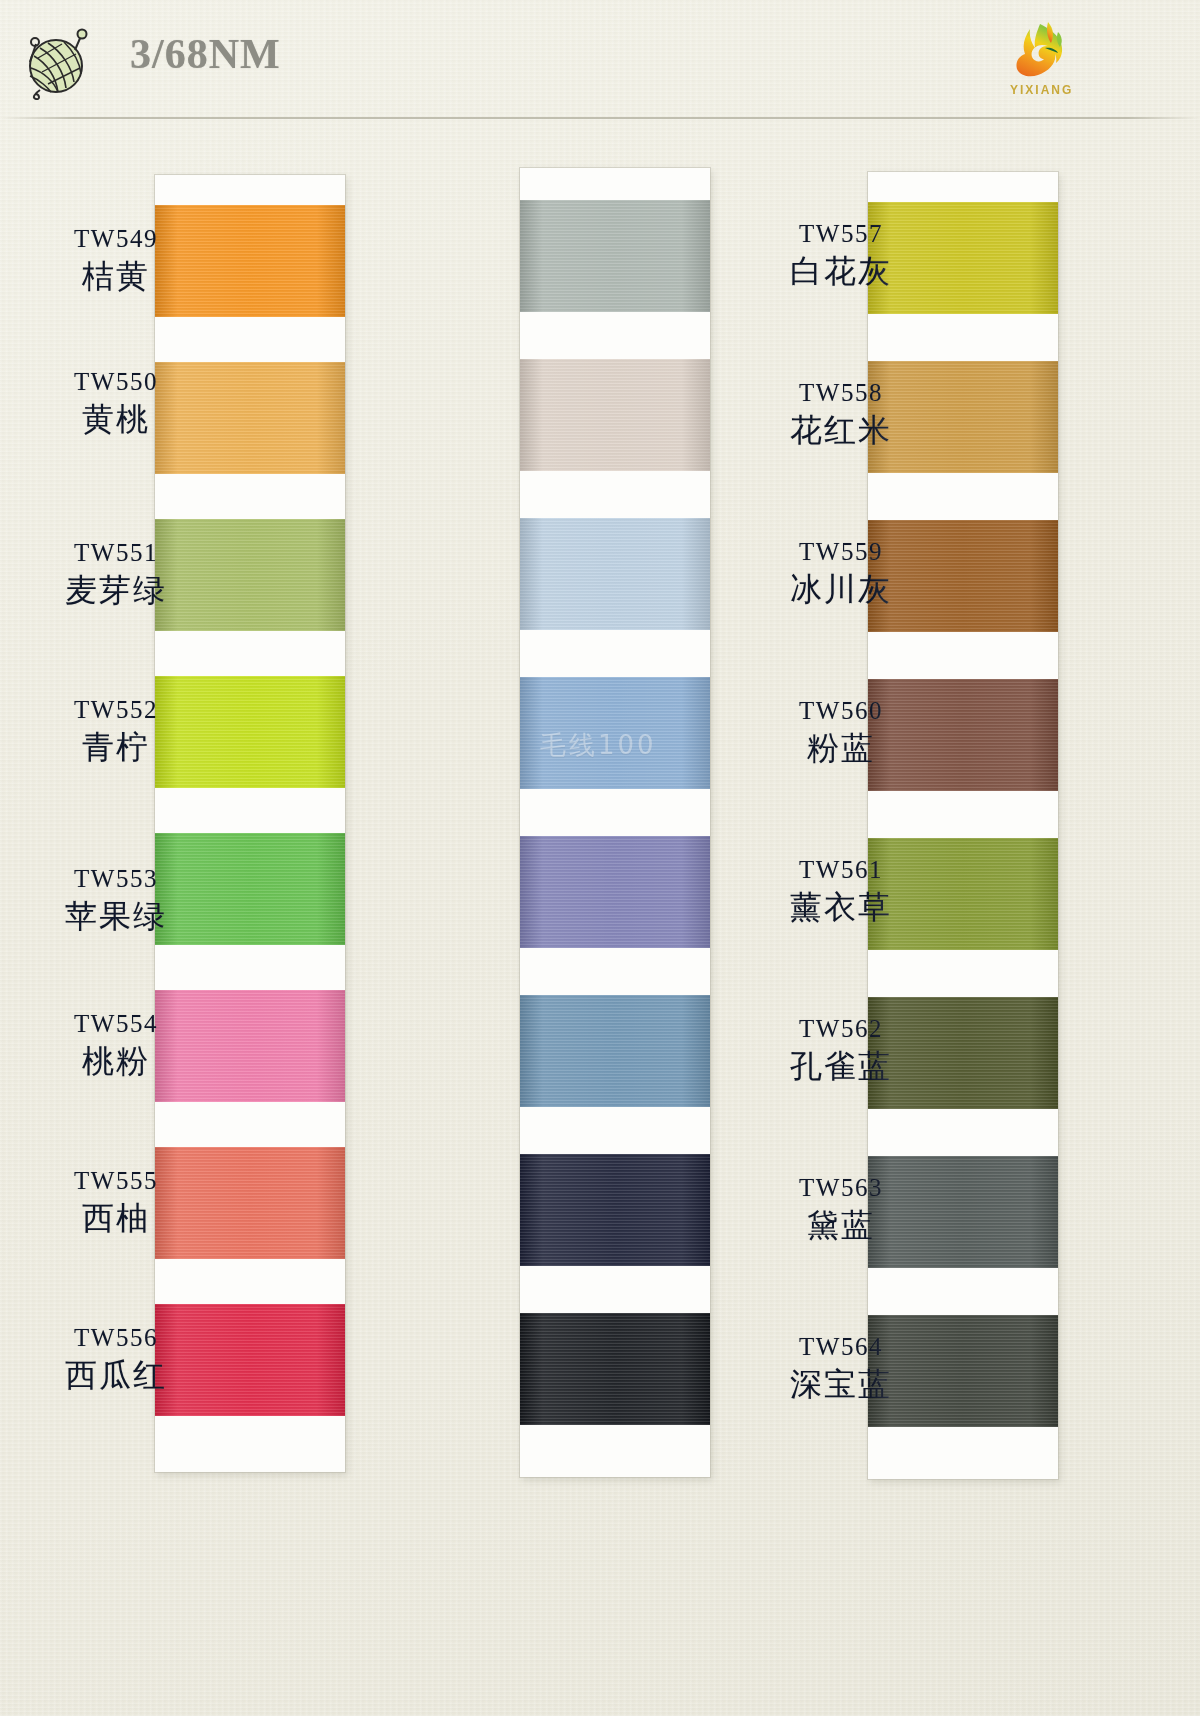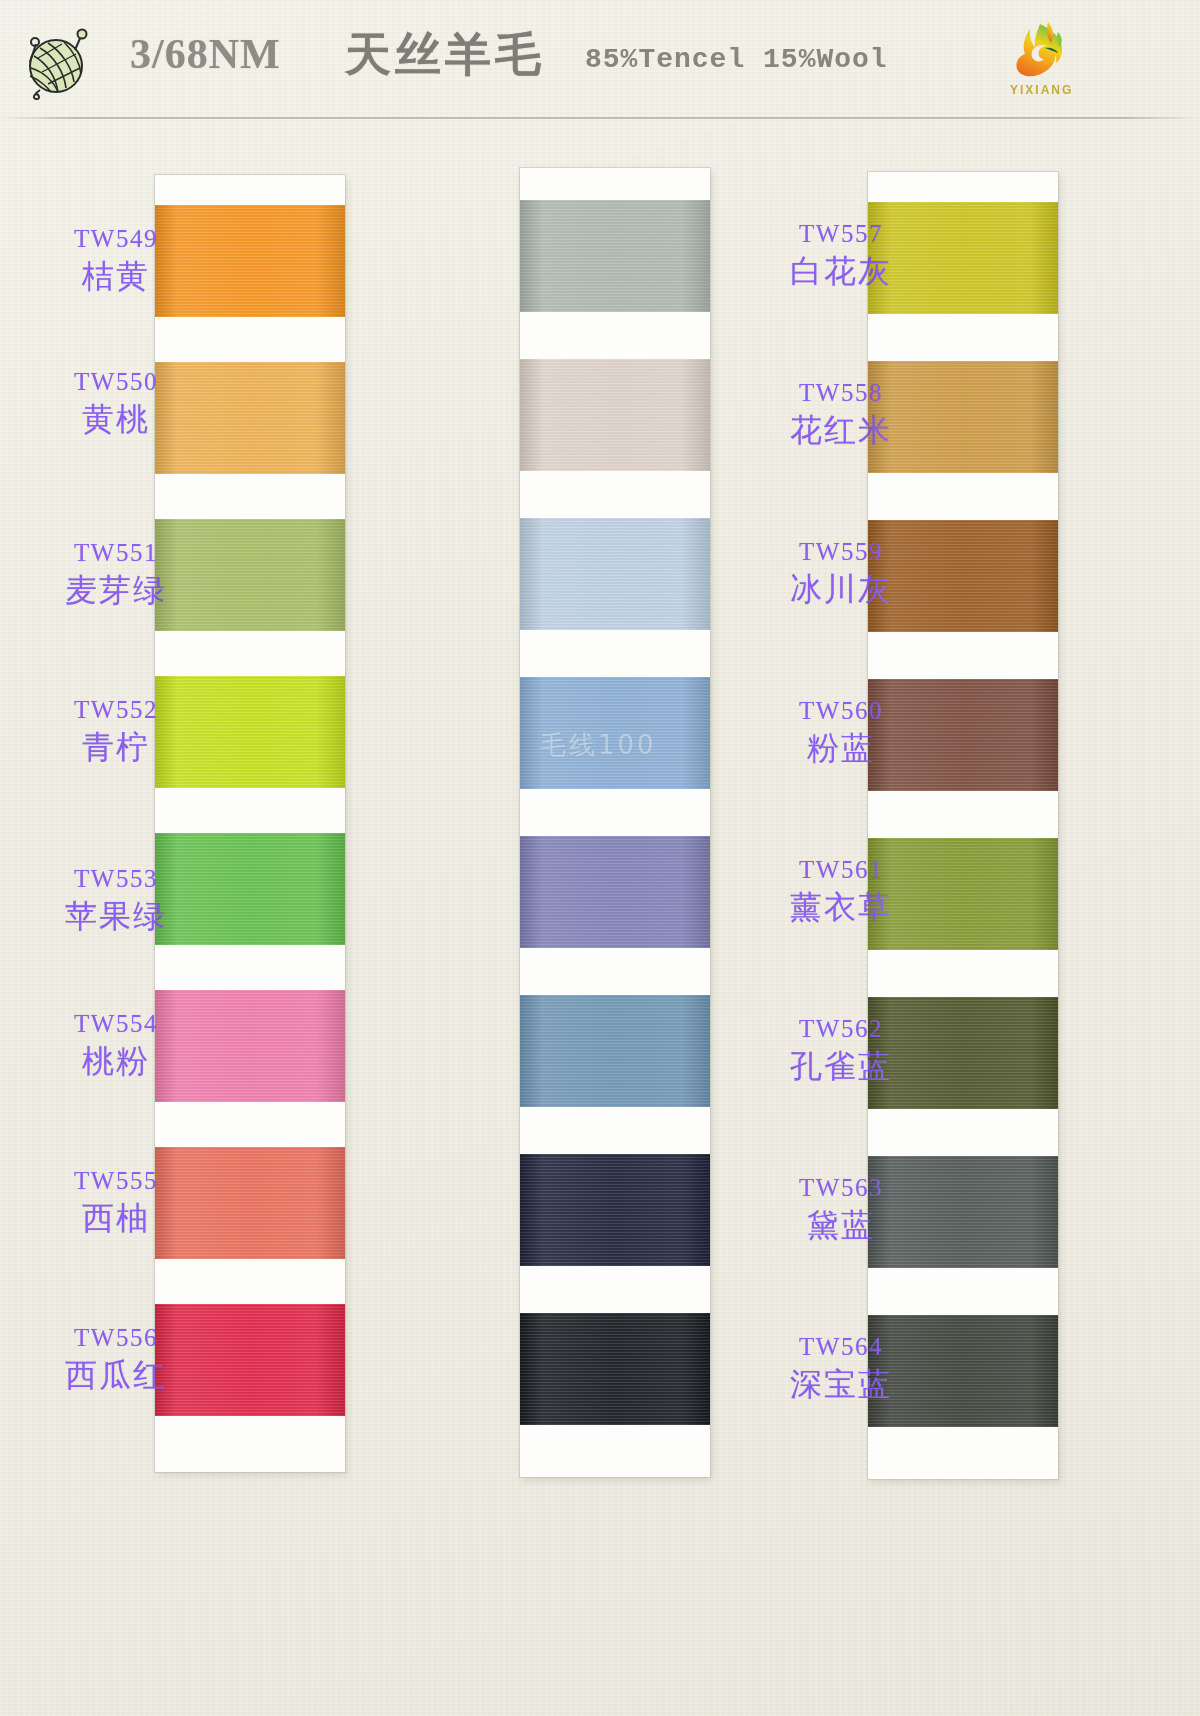--- a/index.html
+++ b/index.html
@@ -102,21 +102,21 @@
       rgba(0,0,0,0.12) 100%);
     pointer-events:none; z-index:2;
   }
   .gap{ width:100%; background:#fdfdfb; }
 
   
   .label{
     position:absolute;
     width:150px;
     text-align:center;
-    color:#8b5cf6;
+    color:#0f172a;
     text-shadow:0 0 1px rgba(130,130,120,.4);
   }
   .label .code{
     display:block;
     font-family:"Liberation Serif", serif;
     font-size:25px; letter-spacing:1.5px; font-weight:400;
     line-height:1.15;
   }
   .label .cn{
     display:block;
@@ -146,22 +146,20 @@
       <line x1="30" y1="62" x2="62" y2="46" stroke="#2b2b2b" stroke-width="1.4"></line>
       <line x1="12" y1="40" x2="18" y2="22" stroke="#2b2b2b" stroke-width="2"></line>
       <circle cx="17" cy="20" r="4" fill="none" stroke="#2b2b2b" stroke-width="2"></circle>
       <line x1="57" y1="28" x2="63" y2="14" stroke="#2b2b2b" stroke-width="2"></line>
       <circle cx="64" cy="12" r="4.5" fill="#dbe7bb" stroke="#2b2b2b" stroke-width="2"></circle>
       <path d="M22 68 C16 72 14 76 18 77 C22 78 22 73 18 72" fill="none" stroke="#2b2b2b" stroke-width="2"></path>
     </svg>
   </div>
 
   <div class="title-code">3/68NM</div>
-  <div class="title-cn">天丝羊毛</div>
-  <div class="title-comp">85%Tencel 15%Wool</div>
 
   <div class="brand">
     <svg viewBox="0 0 74 58" width="74" height="58">
       <defs>
         <linearGradient id="fl" x1="0" y1="1" x2="0.4" y2="0">
           <stop offset="0%" stop-color="#e8601c"></stop>
           <stop offset="40%" stop-color="#f29b1f"></stop>
           <stop offset="72%" stop-color="#f2d21b"></stop>
           <stop offset="100%" stop-color="#8cc63e"></stop>
         </linearGradient>

